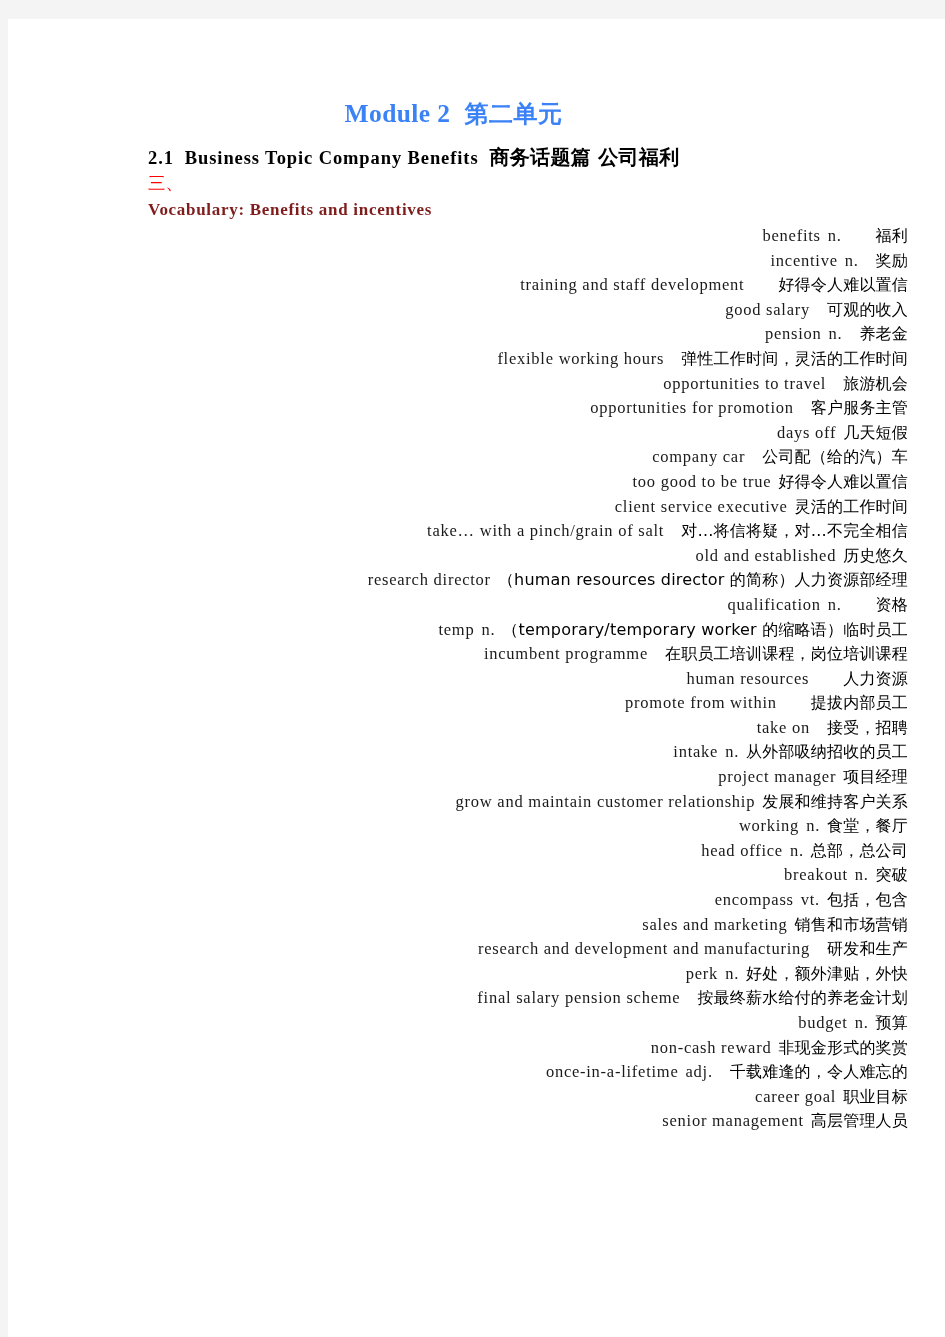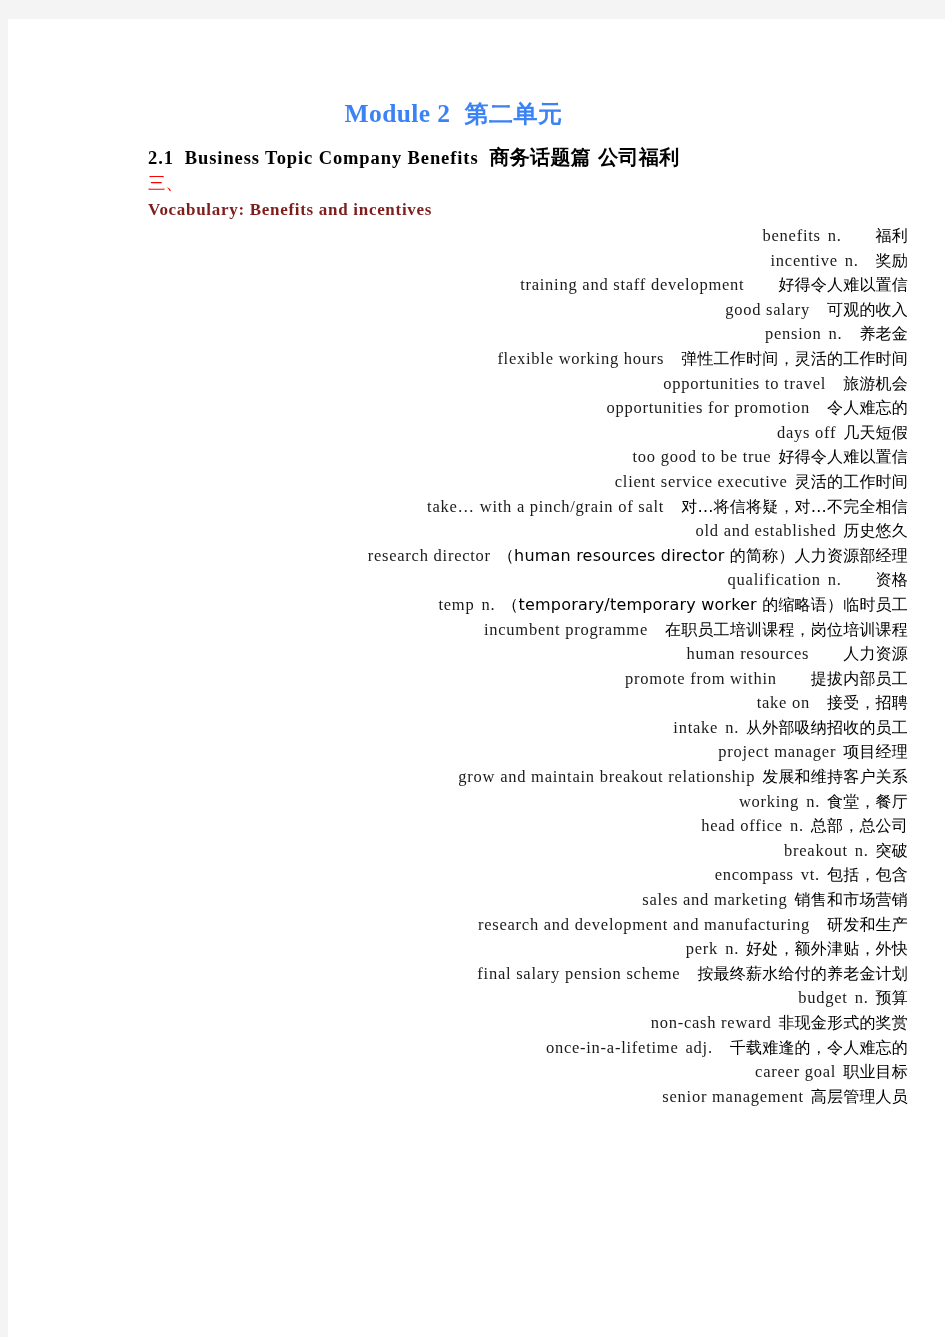--- a/index.html
+++ b/index.html
@@ -127,36 +127,37 @@
     <div class="vocab-heading">Vocabulary:  Benefits  and  incentives</div>
 
     <ul class="vocab-list">
         <li class="vocab-line"><span>benefits</span><span class="gap-sm"></span><span>n.</span><span class="gap-lg"></span><span class="cjk">福利</span></li>
         <li class="vocab-line"><span>incentive</span><span class="gap-sm"></span><span>n.</span><span class="gap-md"></span><span class="cjk">奖励</span></li>
         <li class="vocab-line"><span>training and staff development</span><span class="gap-lg"></span><span class="cjk">好得令人难以置信</span></li>
         <li class="vocab-line"><span>good salary</span><span class="gap-md"></span><span class="cjk">可观的收入</span></li>
         <li class="vocab-line"><span>pension</span><span class="gap-sm"></span><span>n.</span><span class="gap-md"></span><span class="cjk">养老金</span></li>
         <li class="vocab-line"><span>flexible working hours</span><span class="gap-md"></span><span class="cjk">弹性工作时间，灵活的工作时间</span></li>
         <li class="vocab-line"><span>opportunities to travel</span><span class="gap-md"></span><span class="cjk">旅游机会</span></li>
-        <li class="vocab-line"><span>opportunities for promotion</span><span class="gap-md"></span><span class="cjk">令人难忘的</span></li>
+        <li class="vocab-line"><span>opportunities for promotion</span><span class="gap-md"></span><span class="cjk">客户服务主管</span></li>
         <li class="vocab-line"><span>days off</span><span class="gap-sm"></span><span class="cjk">几天短假</span></li>
+        <li class="vocab-line"><span>company car</span><span class="gap-md"></span><span class="cjk">公司配（给的汽）车</span></li>
         <li class="vocab-line"><span>too good to be true</span><span class="gap-sm"></span><span class="cjk">好得令人难以置信</span></li>
         <li class="vocab-line"><span>client service executive</span><span class="gap-sm"></span><span class="cjk">灵活的工作时间</span></li>
         <li class="vocab-line"><span>take… with a pinch/grain of salt</span><span class="gap-md"></span><span class="cjk">对…将信将疑，对…不完全相信</span></li>
         <li class="vocab-line"><span>old and established</span><span class="gap-sm"></span><span class="cjk">历史悠久</span></li>
         <li class="vocab-line"><span>research director</span><span class="gap-sm"></span><span class="cjk">（human resources director 的简称）人力资源部经理</span></li>
         <li class="vocab-line"><span>qualification</span><span class="gap-sm"></span><span>n.</span><span class="gap-lg"></span><span class="cjk">资格</span></li>
         <li class="vocab-line"><span>temp</span><span class="gap-sm"></span><span>n.</span><span class="gap-sm"></span><span class="cjk">（temporary/temporary worker 的缩略语）临时员工</span></li>
         <li class="vocab-line"><span>incumbent programme</span><span class="gap-md"></span><span class="cjk">在职员工培训课程，岗位培训课程</span></li>
         <li class="vocab-line"><span>human resources</span><span class="gap-lg"></span><span class="cjk">人力资源</span></li>
         <li class="vocab-line"><span>promote from within</span><span class="gap-lg"></span><span class="cjk">提拔内部员工</span></li>
         <li class="vocab-line"><span>take on</span><span class="gap-md"></span><span class="cjk">接受，招聘</span></li>
         <li class="vocab-line"><span>intake</span><span class="gap-sm"></span><span>n.</span><span class="gap-sm"></span><span class="cjk">从外部吸纳招收的员工</span></li>
         <li class="vocab-line"><span>project manager</span><span class="gap-sm"></span><span class="cjk">项目经理</span></li>
-        <li class="vocab-line"><span>grow and maintain breakout relationship</span><span class="gap-sm"></span><span class="cjk">发展和维持客户关系</span></li>
+        <li class="vocab-line"><span>grow and maintain customer relationship</span><span class="gap-sm"></span><span class="cjk">发展和维持客户关系</span></li>
         <li class="vocab-line"><span>working</span><span class="gap-sm"></span><span>n.</span><span class="gap-sm"></span><span class="cjk">食堂，餐厅</span></li>
         <li class="vocab-line"><span>head office</span><span class="gap-sm"></span><span>n.</span><span class="gap-sm"></span><span class="cjk">总部，总公司</span></li>
         <li class="vocab-line"><span>breakout</span><span class="gap-sm"></span><span>n.</span><span class="gap-sm"></span><span class="cjk">突破</span></li>
         <li class="vocab-line"><span>encompass</span><span class="gap-sm"></span><span>vt.</span><span class="gap-sm"></span><span class="cjk">包括，包含</span></li>
         <li class="vocab-line"><span>sales and marketing</span><span class="gap-sm"></span><span class="cjk">销售和市场营销</span></li>
         <li class="vocab-line"><span>research and development and manufacturing</span><span class="gap-md"></span><span class="cjk">研发和生产</span></li>
         <li class="vocab-line"><span>perk</span><span class="gap-sm"></span><span>n.</span><span class="gap-sm"></span><span class="cjk">好处，额外津贴，外快</span></li>
         <li class="vocab-line"><span>final salary pension scheme</span><span class="gap-md"></span><span class="cjk">按最终薪水给付的养老金计划</span></li>
         <li class="vocab-line"><span>budget</span><span class="gap-sm"></span><span>n.</span><span class="gap-sm"></span><span class="cjk">预算</span></li>
         <li class="vocab-line"><span>non-cash reward</span><span class="gap-sm"></span><span class="cjk">非现金形式的奖赏</span></li>

